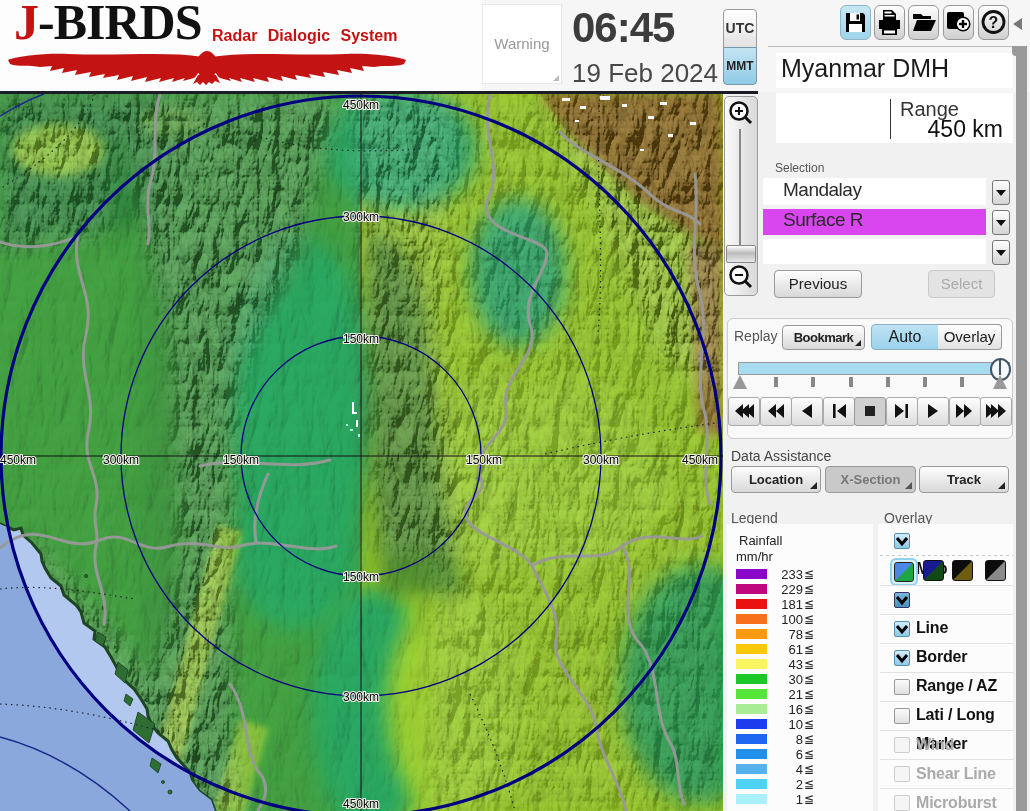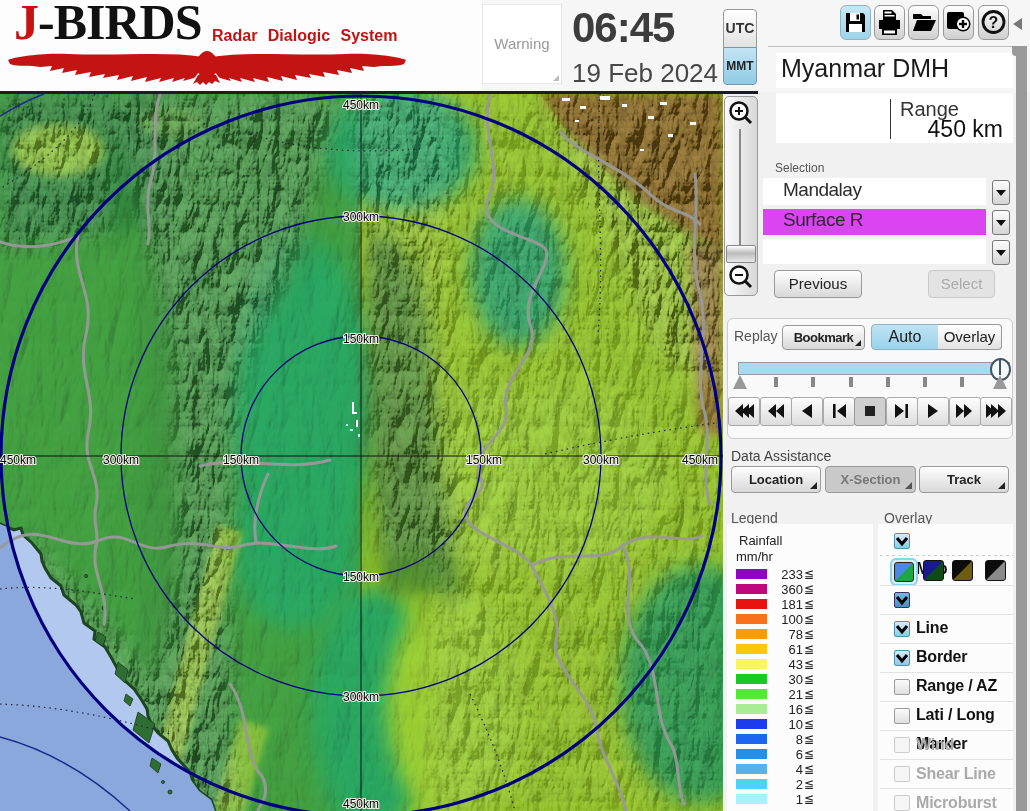--- a/index.html
+++ b/index.html
@@ -399,21 +399,21 @@
 <div class="abs" style="left:736px;top:549px;font-size:13px;color:#222;">mm/hr</div>
 <style>
  .sw{position:absolute;left:736px;width:31px;height:10px;}
  .lv{position:absolute;width:46px;text-align:right;font-size:13px;color:#222;}
  .le{position:absolute;left:804px;font-size:12px;color:#222;}
 </style>
 <div class="sw" style="top:569px;background:#8a06c8"></div>
 <div class="lv" style="left:757px;top:567px">233</div>
 <div class="le" style="top:567px">≦</div>
 <div class="sw" style="top:584px;background:#c0087e"></div>
-<div class="lv" style="left:757px;top:582px">360</div>
+<div class="lv" style="left:757px;top:582px">229</div>
 <div class="le" style="top:582px">≦</div>
 <div class="sw" style="top:599px;background:#e81210"></div>
 <div class="lv" style="left:757px;top:597px">181</div>
 <div class="le" style="top:597px">≦</div>
 <div class="sw" style="top:614px;background:#f8701c"></div>
 <div class="lv" style="left:757px;top:612px">100</div>
 <div class="le" style="top:612px">≦</div>
 <div class="sw" style="top:629px;background:#fb9a10"></div>
 <div class="lv" style="left:757px;top:627px">78</div>
 <div class="le" style="top:627px">≦</div>

